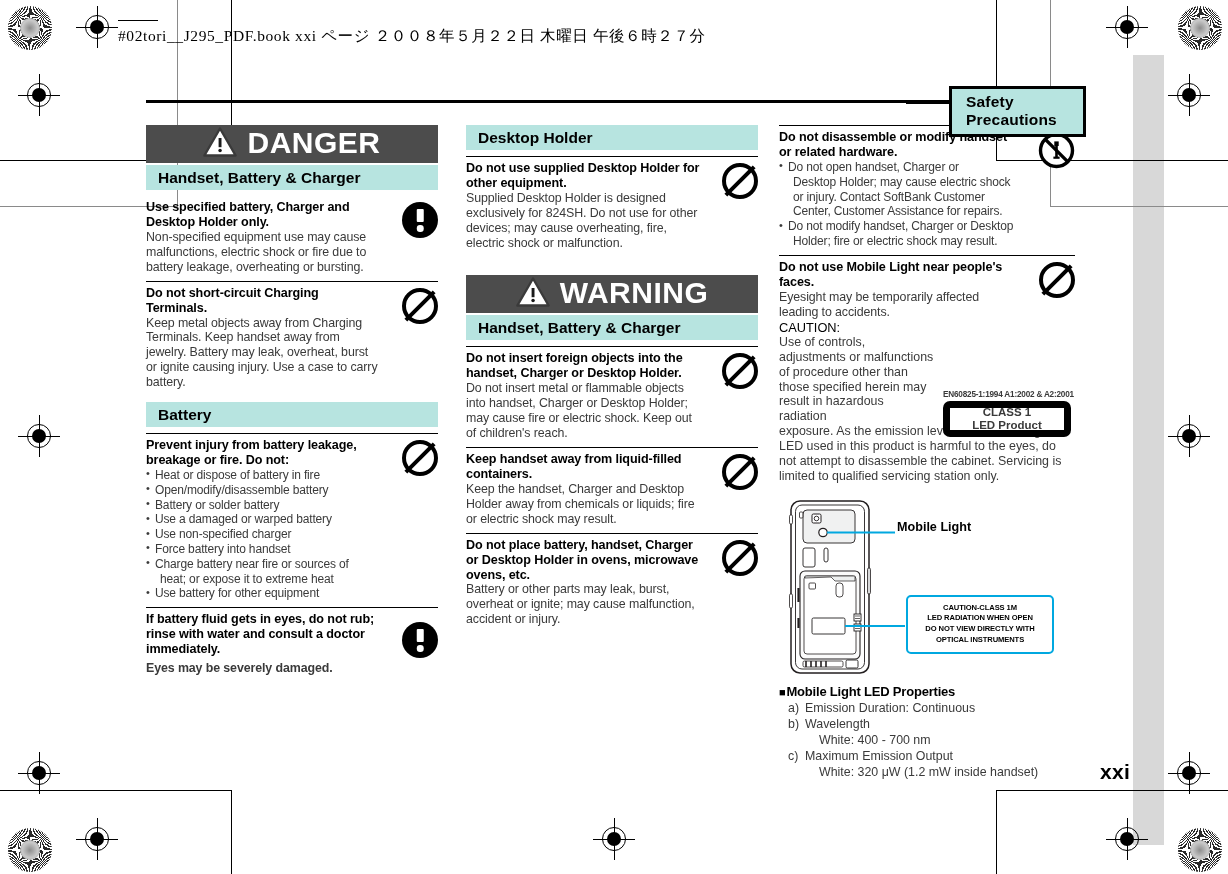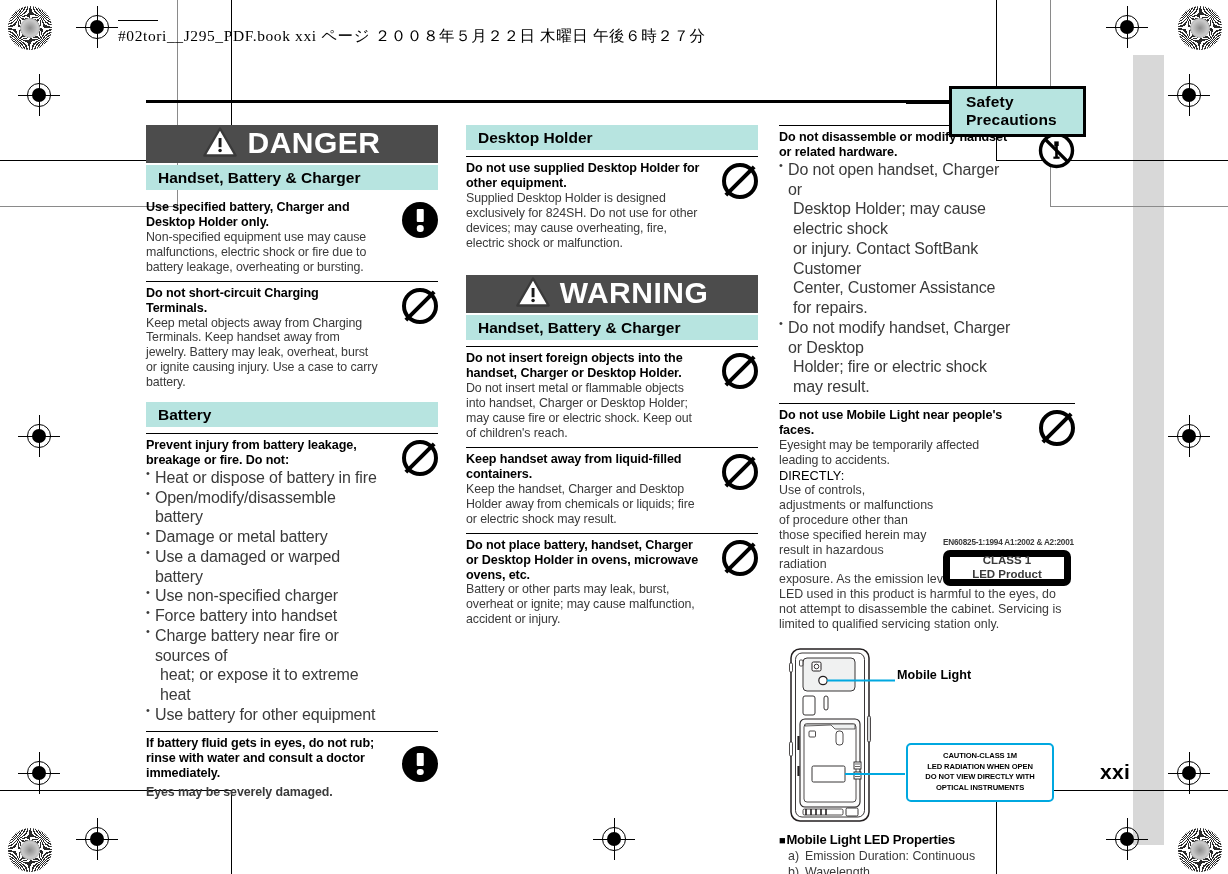--- a/index.html
+++ b/index.html
@@ -120,21 +120,21 @@
   .entry .body { padding-right: 58px; }
   .etitle {
     font-weight: bold; font-size: 12.6px; line-height: 1.19;
     letter-spacing: -.1px;
   }
   .etext {
     font-size: 12.4px; line-height: 1.2; color: #3a3a3a; letter-spacing: -.1px;
   }
   .bullets { margin: 0; padding: 0; list-style: none; }
   .bullets li {
-    font-size: 16px; line-height: 1.235; color: #3a3a3a;
+    font-size: 12px; line-height: 1.235; color: #3a3a3a;
     padding-left: 9px; position: relative; letter-spacing: -.15px;
   }
   .bullets li::before {
     content: "\2022"; position: absolute; left: 0px; top: -.5px; font-size: 11px; color:#3a3a3a;
   }
   .bullets li.cont { padding-left: 14px; }
   .bullets li.cont::before { content: ""; }
 
   
   .eicon { position: absolute; right: 0px; top: 6px; }
@@ -365,21 +365,21 @@
       <div class="subhead" style="margin-top:6px;">
         <span>Battery</span>
       </div>
 
       <div class="entry">
         <div class="body">
           <div class="etitle">Prevent injury from battery leakage, breakage or fire. Do not:</div>
           <ul class="bullets">
             <li>Heat or dispose of battery in fire</li>
             <li>Open/modify/disassemble battery</li>
-            <li>Damage or metal battery</li>
+            <li>Battery or solder battery</li>
             <li>Use a damaged or warped battery</li>
             <li>Use non-specified charger</li>
             <li>Force battery into handset</li>
             <li>Charge battery near fire or sources of</li>
             <li class="cont">heat; or expose it to extreme heat</li>
             <li>Use battery for other equipment</li>
           </ul>
         </div>
         <div class="eicon">
           <div class="ico-prohibit">
@@ -508,21 +508,21 @@
           <div class="etext">Eyesight may be temporarily affected leading to accidents.</div>
         </div>
         <div class="eicon">
           <div class="ico-prohibit">
               <div class="c"></div>
               <div class="s"></div>
             </div>
         </div>
 
         <div class="caution-flow" style="position:relative;">
-          <div style="font-size:12.8px;color:#000;">DIRECTLY:</div>
+          <div style="font-size:12.8px;color:#000;">CAUTION:</div>
           <div class="narrow">Use of controls, adjustments or malfunctions of procedure other than those specified herein may result in hazardous radiation</div>
           <div>exposure. As the emission level from Mobile Light LED used in this product is harmful to the eyes, do not attempt to disassemble the cabinet. Servicing is limited to qualified servicing station only.</div>
 
           <div class="ledwrap">
             <div class="ledcode">EN60825-1:1994  A1:2002 &amp; A2:2001</div>
             <div class="ledbox">
               <div class="ledinner">
                 <span>CLASS 1</span>
                 <span>LED Product</span>
               </div>

